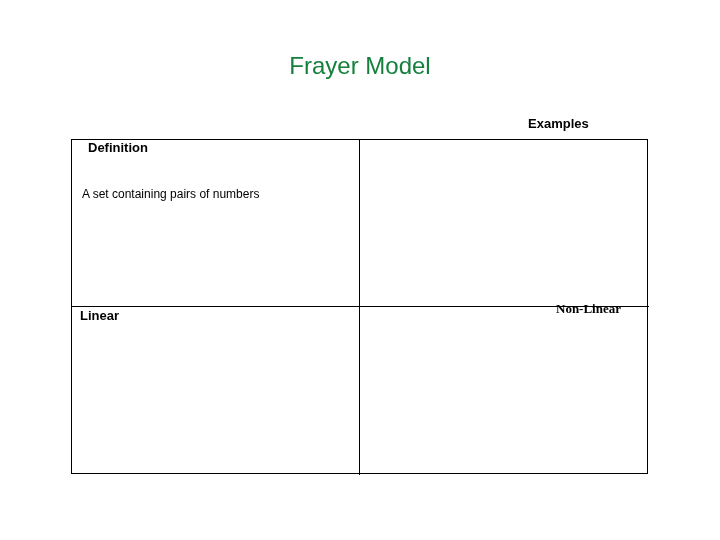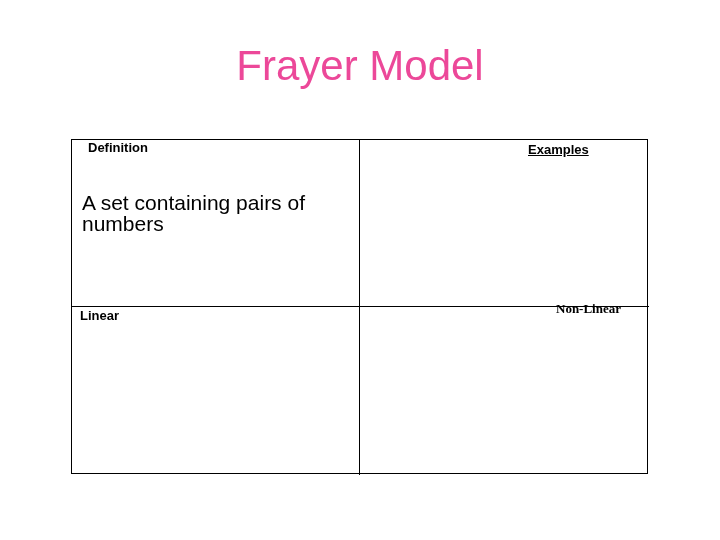--- a/index.html
+++ b/index.html
@@ -22,25 +22,25 @@
     background: #ffffff;
   }
 
   
   .slide-title {
     position: absolute;
     left: 0;
     top: 46px;
     width: 720px;
     text-align: center;
-    font-size: 42px;
+    font-size: 24px;
     font-weight: normal;
     letter-spacing: 0px;
     line-height: 40px;
-    color: #ec4899;
+    color: #15803d;
     white-space: nowrap;
   }
 
   
   .frayer-box {
     position: absolute;
     left: 71px;
     top: 139px;
     width: 577px;
     height: 335px;
@@ -76,40 +76,39 @@
     color: #000000;
     white-space: nowrap;
   }
   .label-definition {
     left: 80px;
     top: 140px;
     padding-left: 8px;
   }
   .label-examples {
     left: 528px;
-    top: 142px;
-    text-decoration: underline;
+    top: 116px;
   }
   .label-linear {
     left: 80px;
     top: 308px;
   }
   .label-nonlinear {
     left: 556px;
     top: 301px;
     font-family: Liberation Serif, serif;
   }
 
   
   .definition-body {
     position: absolute;
     left: 82px;
-    top: 192px;
+    top: 184px;
     width: 260px;
-    font-size: 21px;
+    font-size: 12px;
     font-weight: normal;
     line-height: 21px;
     color: #000000;
   }
 
   
   .center-ellipse {
     position: absolute;
     left: 273px;
     top: 272px;

